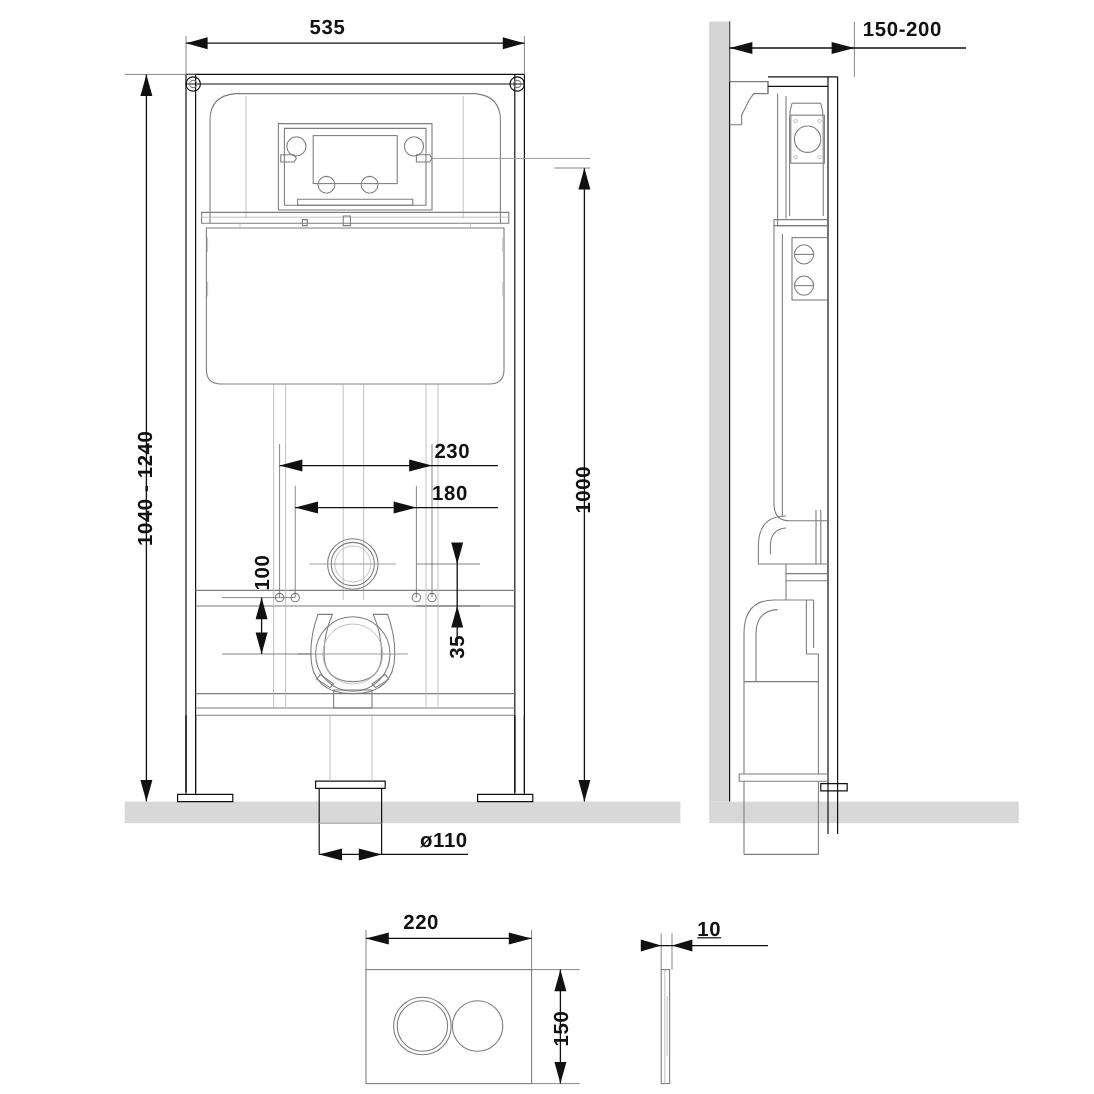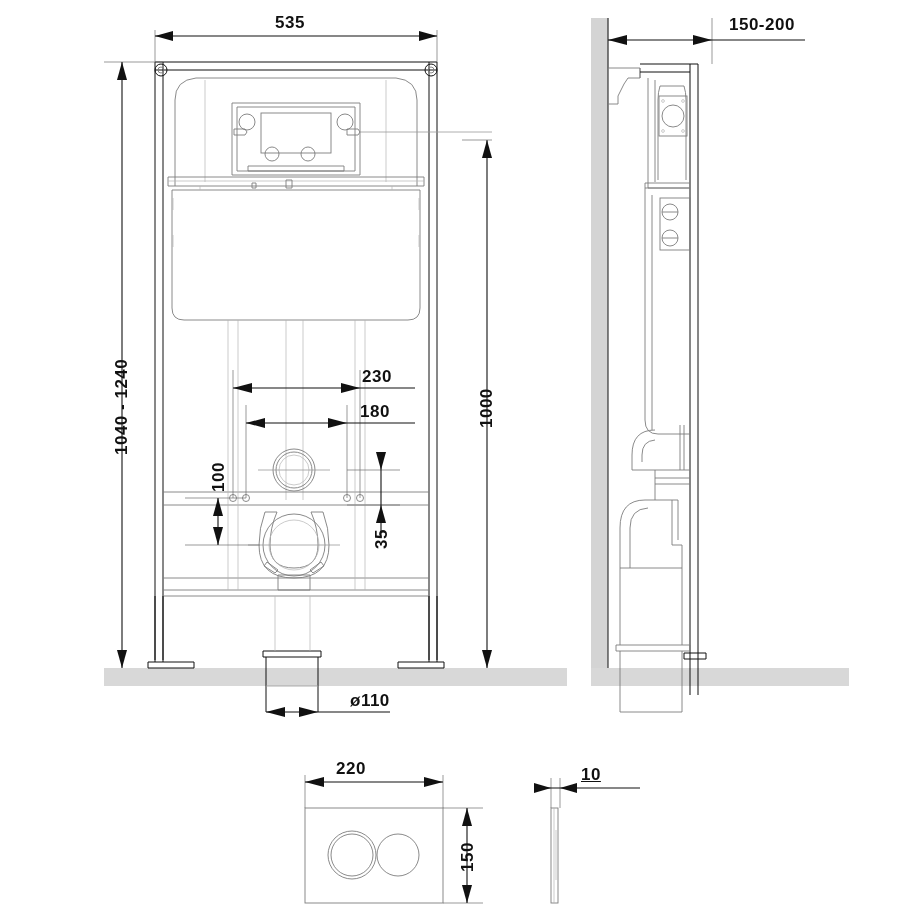--- a/index.html
+++ b/index.html
@@ -302,37 +302,37 @@
 
       <path class="extln" d="M551 778 L551 808"></path>
       <path class="extln" d="M560 778 L560 808"></path>
       <path class="dimln" d="M534 788 L640 788"></path>
       <polygon class="arrowf" points="551,788 534,783 534,793"></polygon>
       <polygon class="arrowf" points="560,788 577,783 577,793"></polygon>
     </g>
 
   </svg>
 
-  <div class="dimtext" style="left:275px; top:13px;text-align:center;">535</div>
+  <div class="dimtext" style="left:258px; top:13px;text-align:center;">535</div>
 
   <div class="dimtext vert" style="left:112px; top:455px;">1040 - 1240</div>
 
   <div class="dimtext vert" style="left:477px; top:428px;">1000</div>
 
   <div class="dimtext" style="left:362px; top:367px;">230</div>
 
   <div class="dimtext" style="left:360px; top:402px;">180</div>
 
   <div class="dimtext vert" style="left:209px; top:492px;">100</div>
 
   <div class="dimtext vert" style="left:372px; top:549px;">35</div>
 
   <div class="dimtext" style="left:350px; top:691px;">ø110</div>
 
-  <div class="dimtext" style="left:719px; top:15px;margin-left:10px;">150-200</div>
+  <div class="dimtext" style="left:719px; top:15px;">150-200</div>
 
   <div class="dimtext" style="left:336px; top:759px;">220</div>
 
   <div class="dimtext vert" style="left:458px; top:872px;">150</div>
 
   <div class="dimtext" style="left:581px; top:765px;text-decoration:underline;">10</div>
 
 </div>
 
 </body></html>

